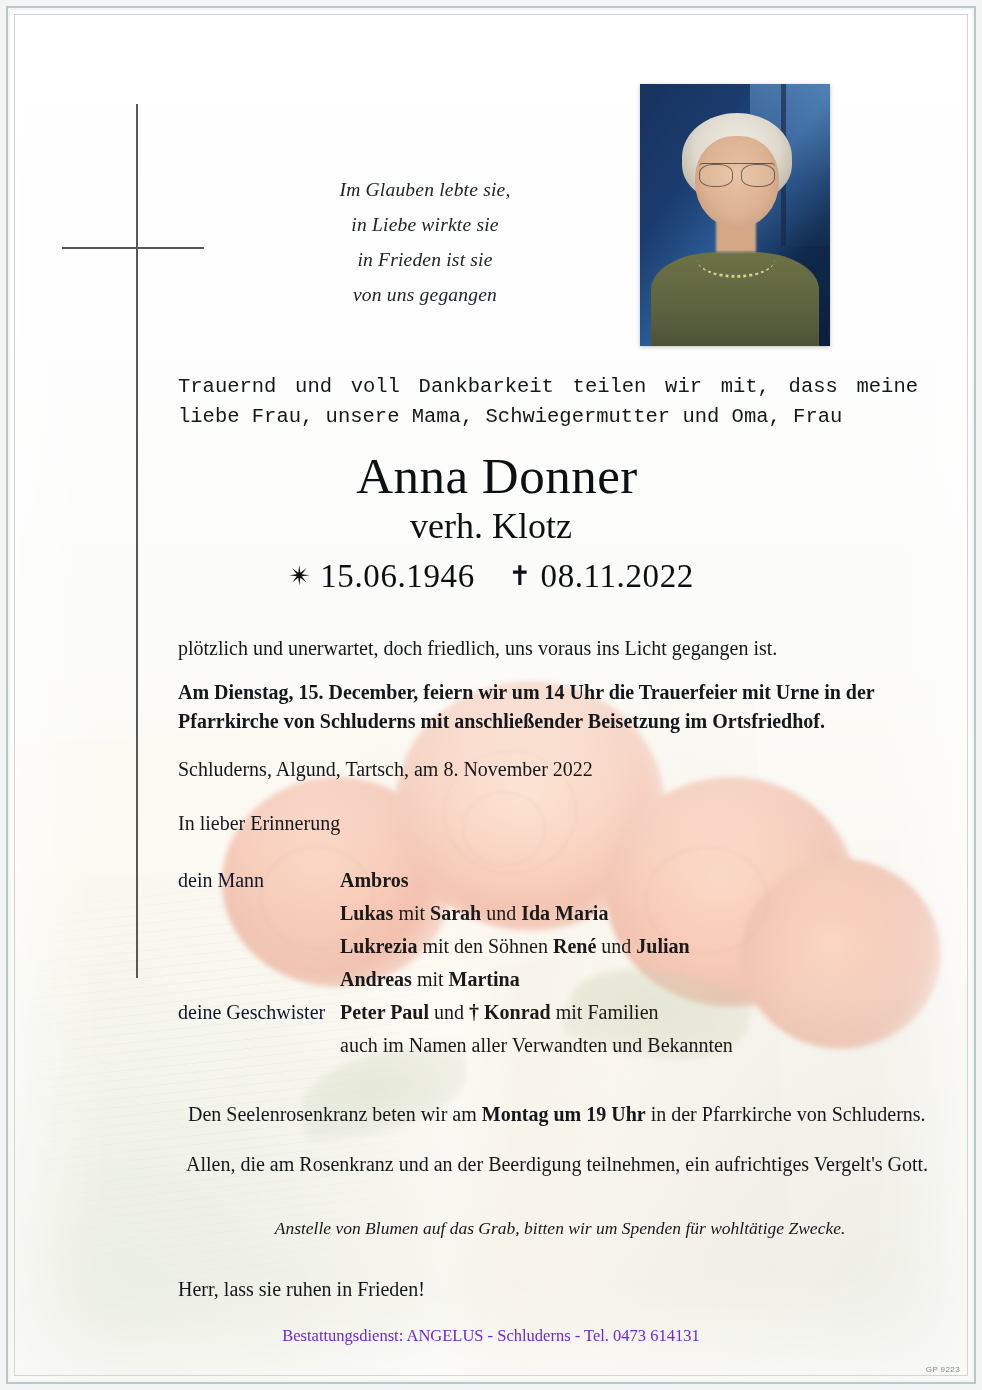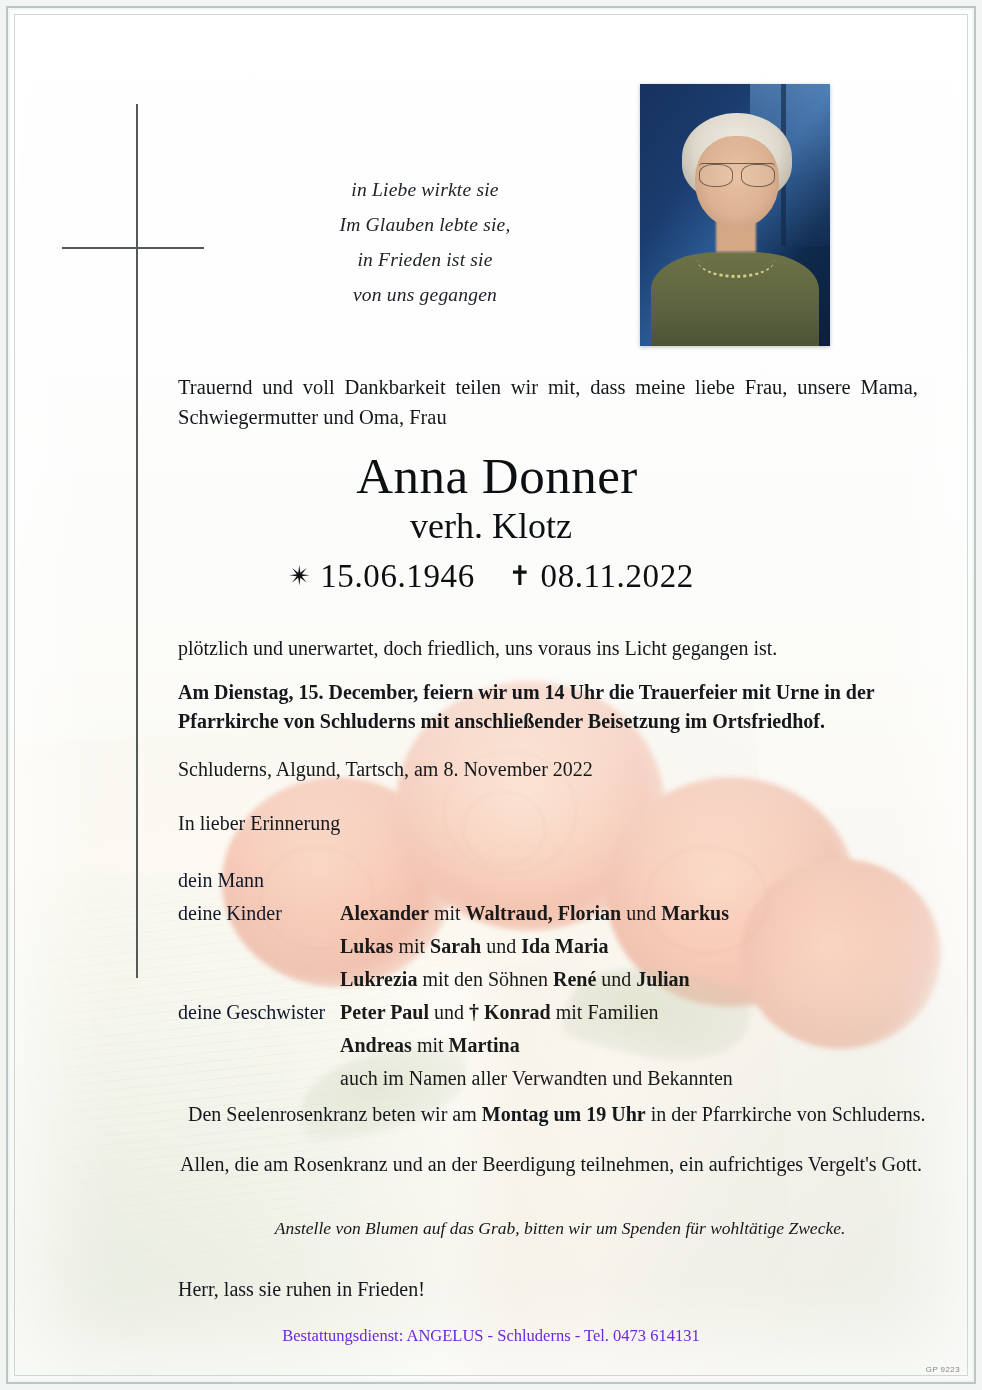--- a/index.html
+++ b/index.html
@@ -264,20 +264,21 @@
   .para {
     position: absolute;
     color: #14181c;
   }
   .p-intro {
     left: 178px; top: 372px;
     width: 740px;
     font-size: 20.5px;
     line-height: 30px;
     text-align: justify;
+    font-family: Liberation Mono, monospace;
   }
 
   .name-block {
     position: absolute;
     left: 0; top: 446px;
     width: 982px;
     text-align: center;
   }
   .name1 {
     font-size: 51px;
@@ -347,21 +348,21 @@
   .fam-value { flex: 1; }
   .fam-value b { font-weight: 700; }
 
   .p-rosary {
     left: 188px; top: 1100px;
     width: 760px;
     font-size: 20px;
     line-height: 28px;
   }
   .p-thanks {
-    left: 180px; top: 1150px;
+    left: 186px; top: 1150px;
     width: 760px;
     font-size: 20px;
     line-height: 28px;
   }
   .p-donation {
     left: 260px; top: 1215px;
     width: 600px;
     font-size: 17.5px;
     line-height: 26px;
     font-style: italic;
@@ -419,22 +420,22 @@
   </div>
 
   <div class="cross">
     <div class="v"></div>
     <div class="h"></div>
   </div>
 
   <div class="content">
 
     <div class="verse">
+      <div>Im Glauben lebte sie,</div>
       <div>in Liebe wirkte sie</div>
-      <div>Im Glauben lebte sie,</div>
       <div>in Frieden ist sie</div>
       <div>von uns gegangen</div>
     </div>
 
     <div class="photo">
       <div class="photo-bg"></div>
       <div class="photo-window"></div>
       <div class="photo-body"></div>
       <div class="photo-neck"></div>
       <div class="photo-hair"></div>
@@ -458,40 +459,37 @@
     </div>
 
     <div class="para p-sudden">plötzlich und unerwartet, doch friedlich, uns voraus ins Licht gegangen ist.</div>
     <div class="para p-service">Am Dienstag, 15. December, feiern wir um 14 Uhr die Trauerfeier mit Urne in der Pfarrkirche von Schluderns mit anschließender Beisetzung im Ortsfriedhof.</div>
     <div class="para p-place">Schluderns, Algund, Tartsch, am 8. November 2022</div>
     <div class="para p-memory">In lieber Erinnerung</div>
 
     <div class="family">
       <div class="fam-row">
         <div class="fam-label">dein Mann</div>
-      </div>
-      <div class="fam-row">
-        <div class="fam-label">deine Kinder</div>
-        <div class="fam-value"><b>Alexander</b> mit <b>Waltraud, Florian</b> und <b>Markus</b></div>
+        <div class="fam-value"><b>Ambros</b></div>
       </div>
       <div class="fam-row">
         <div class="fam-label"></div>
         <div class="fam-value"><b>Lukas</b> mit <b>Sarah</b> und <b>Ida Maria</b></div>
       </div>
       <div class="fam-row">
         <div class="fam-label"></div>
         <div class="fam-value"><b>Lukrezia</b> mit den Söhnen <b>René</b> und <b>Julian</b></div>
       </div>
       <div class="fam-row">
+        <div class="fam-label"></div>
+        <div class="fam-value"><b>Andreas</b> mit <b>Martina</b></div>
+      </div>
+      <div class="fam-row">
         <div class="fam-label wide">deine Geschwister</div>
         <div class="fam-value"><b>Peter Paul</b> und <b>† Konrad</b> mit Familien</div>
-      </div>
-      <div class="fam-row">
-        <div class="fam-label"></div>
-        <div class="fam-value"><b>Andreas</b> mit <b>Martina</b></div>
       </div>
       <div class="fam-row">
         <div class="fam-label"></div>
         <div class="fam-value">auch im Namen aller Verwandten und Bekannten</div>
       </div>
     </div>
 
     <div class="para p-rosary">Den Seelenrosenkranz beten wir am <b>Montag um 19 Uhr</b> in der Pfarrkirche von Schluderns.</div>
     <div class="para p-thanks">Allen, die am Rosenkranz und an der Beerdigung teilnehmen, ein aufrichtiges Vergelt's Gott.</div>
     <div class="para p-rest">Herr, lass sie ruhen in Frieden!</div>

